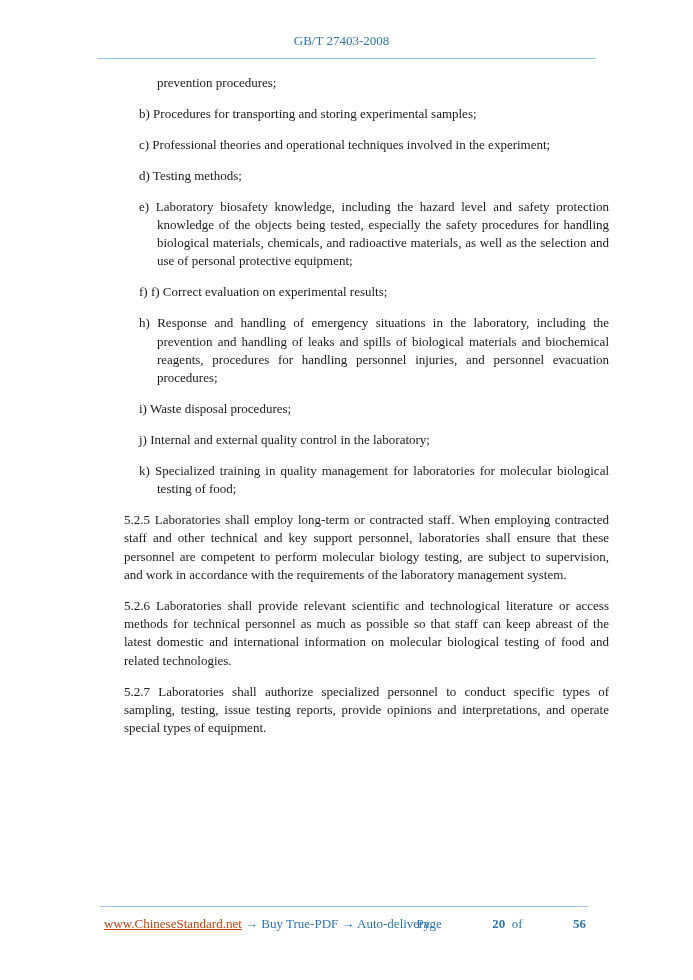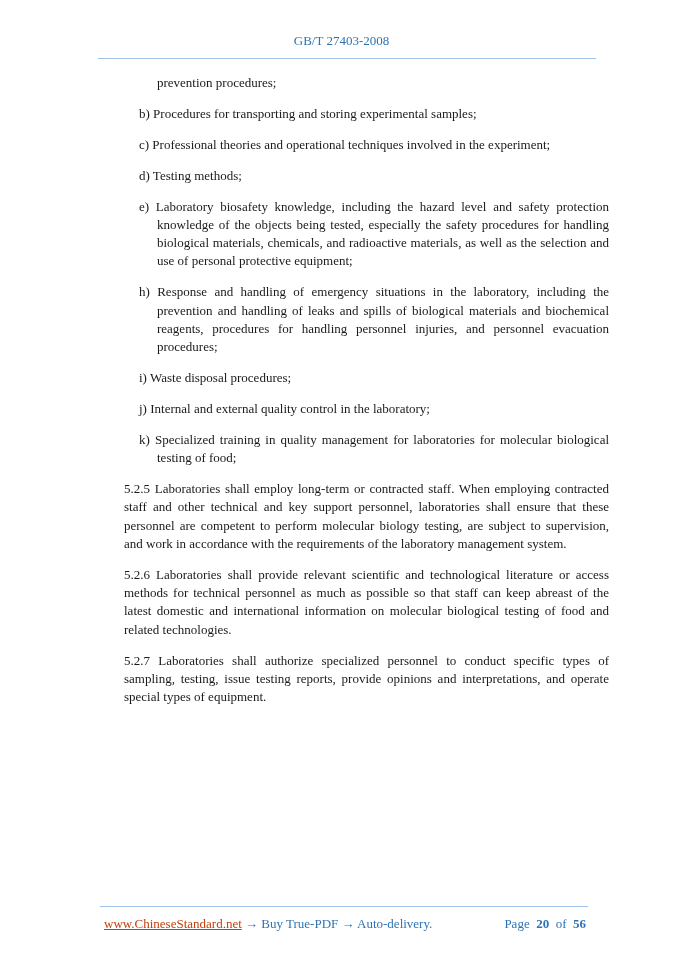--- a/index.html
+++ b/index.html
@@ -13,35 +13,36 @@
   .item { margin: 0 0 12.6px 0; padding-left: 33px; text-indent: -18px; text-align: justify; }
   .item.cont { padding-left: 33px; text-indent: 0; }
   .para { margin: 0 0 12.6px 0; text-align: justify; }
   .para b { font-weight: normal; }
   .footer-rule { position: absolute; top: 906px; left: 100px; width: 488px; height: 0;
                  border-top: 1px solid #9dc3e6; }
   .footer { position: absolute; top: 916px; left: 104px; width: 482px; font-size: 13px; color: #2e74b5; }
   .footer .left { position: absolute; left: 0; top: 0; white-space: nowrap; }
   .footer .left a { color: #c2410c; text-decoration: underline; }
   .footer .right { position: absolute; right: 0; top: 0; white-space: nowrap; }
-  .footer .right b { font-weight: bold; }
+  .footer .right b { font-weight: bold; margin-left: 44px; }
 </style>
 </head>
 <body>
 
 <div class="header-title">GB/T 27403-2008</div>
 <div class="header-rule"></div>
 
 <div class="content">
   <div class="item cont">prevention procedures;</div>
 
   <div class="item"><span>b)</span> <span>Procedures for transporting and storing experimental samples;</span></div>
   <div class="item"><span>c)</span> <span>Professional theories and operational techniques involved in the experiment;</span></div>
   <div class="item"><span>d)</span> <span>Testing methods;</span></div>
   <div class="item"><span>e)</span> <span>Laboratory biosafety knowledge, including the hazard level and safety protection knowledge of the objects being tested, especially the safety procedures for handling biological materials, chemicals, and radioactive materials, as well as the selection and use of personal protective equipment;</span></div>
+  <div class="item"><span>f)</span> <span>f) Correct evaluation on experimental results;</span></div>
   <div class="item"><span>h)</span> <span>Response and handling of emergency situations in the laboratory, including the prevention and handling of leaks and spills of biological materials and biochemical reagents, procedures for handling personnel injuries, and personnel evacuation procedures;</span></div>
   <div class="item"><span>i)</span> <span>Waste disposal procedures;</span></div>
   <div class="item"><span>j)</span> <span>Internal and external quality control in the laboratory;</span></div>
   <div class="item"><span>k)</span> <span>Specialized training in quality management for laboratories for molecular biological testing of food;</span></div>
 
   <p class="para"><b>5.2.5</b> <span>Laboratories shall employ long-term or contracted staff. When employing contracted staff and other technical and key support personnel, laboratories shall ensure that these personnel are competent to perform molecular biology testing, are subject to supervision, and work in accordance with the requirements of the laboratory management system.</span></p>
   <p class="para"><b>5.2.6</b> <span>Laboratories shall provide relevant scientific and technological literature or access methods for technical personnel as much as possible so that staff can keep abreast of the latest domestic and international information on molecular biological testing of food and related technologies.</span></p>
   <p class="para"><b>5.2.7</b> <span>Laboratories shall authorize specialized personnel to conduct specific types of sampling, testing, issue testing reports, provide opinions and interpretations, and operate special types of equipment.</span></p>
 </div>
 

